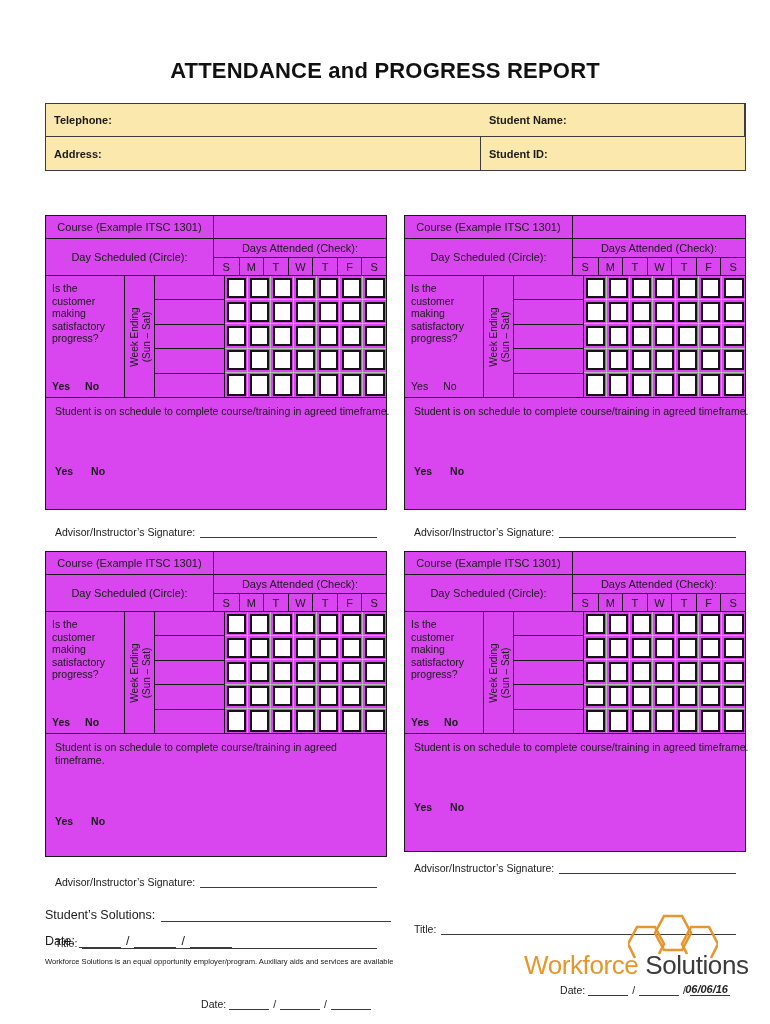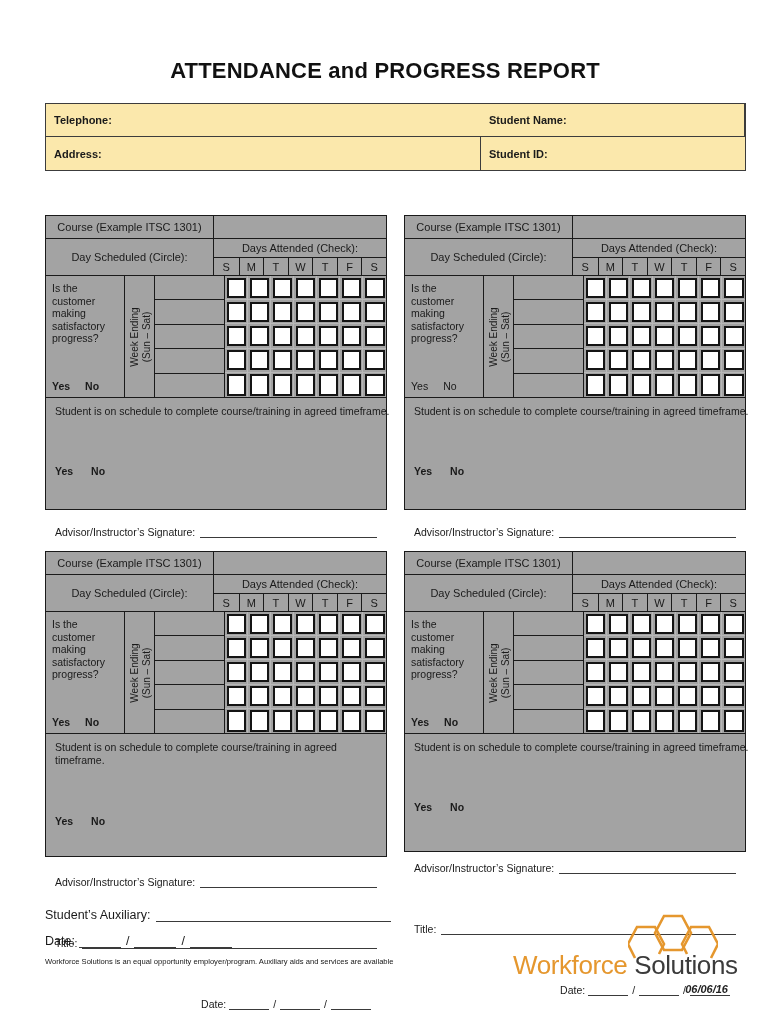--- a/index.html
+++ b/index.html
@@ -12,21 +12,21 @@
   .page-title{position:absolute;top:58px;left:0;right:0;text-align:center;
     font-size:22px;font-weight:bold;letter-spacing:0.2px;color:#111;}
   
   .info-table{position:absolute;left:45px;top:103px;width:699px;height:66px;
     border:1px solid #3c3c3c;background:#FBE8AC;display:grid;
     grid-template-columns:435px 1fr;grid-template-rows:1fr 1fr;}
   .info-cell{display:flex;align-items:center;padding-left:8px;font-size:11px;font-weight:bold;}
   .info-cell.bdr{border-right:1px solid #3c3c3c;}
   .info-cell.bdb{border-bottom:1px solid #3c3c3c;}
   
-  .course-block{position:absolute;border:1px solid #1a1a1a;background:#a3a3a3;
+  .course-block{position:absolute;border:1px solid #1a1a1a;background:#d946ef;
     display:flex;flex-direction:column;font-size:11px;}
   .pos-tl{left:45px;top:215px;width:340px;height:293px;}
   .pos-tr{left:404px;top:215px;width:340px;height:293px;}
   .pos-bl{left:45px;top:551px;width:340px;height:304px;}
   .pos-br{left:404px;top:551px;width:340px;height:299px;}
   .cb-row1{display:flex;height:22px;border-bottom:1px solid #1a1a1a;flex:0 0 auto;}
   .cb-course-cell{width:167px;border-right:1px solid #1a1a1a;display:flex;
     align-items:center;justify-content:center;}
   .cb-course-entry{flex:1;}
   .cb-row2{display:flex;height:36px;border-bottom:1px solid #1a1a1a;flex:0 0 auto;}
@@ -71,21 +71,21 @@
   .f-sig{position:absolute;left:45px;top:907px;width:346px;display:flex;gap:6px;
     font-size:12.5px;align-items:flex-end;}
   .f-sig .uline{height:14px;}
   .f-date{position:absolute;left:45px;top:933px;display:flex;gap:4px;font-size:12.5px;
     align-items:flex-end;}
   .f-date .uline{width:42px;height:14px;}
   .f-disc{position:absolute;left:45px;top:956px;font-size:7.6px;line-height:11.5px;color:#161616;}
   
   .logo{position:absolute;left:513px;top:914px;width:232px;height:84px;}
   .logo-hex{position:absolute;left:115px;top:0;width:90px;height:50px;}
-  .logo-text{position:absolute;left:0;top:36px;font-size:26px;letter-spacing:-0.4px;
+  .logo-text{position:absolute;left:11px;top:36px;font-size:26px;letter-spacing:-0.4px;
     white-space:nowrap;}
   .logo-text .w1{font-weight:400;}
   .logo-text .w2{font-weight:400;}
   .logo-rev{position:absolute;right:17px;top:69px;font-size:11px;font-style:italic;
     font-weight:bold;color:#222;text-align:right;}
 </style>
 </head>
 <body>
 
 <div class="page">
@@ -810,21 +810,21 @@
       <span class="uline d"></span>
       <span class="sep">/</span>
       <span class="uline d"></span>
       <span class="sep">/</span>
       <span class="uline d"></span>
     </div>
   </div>
 </div>
 
   <div class="f-sig">
-    <span>Student’s Auxiliary:</span>
+    <span>Student’s Solutions:</span>
     <span class="uline grow"></span>
   </div>
   <div class="f-date">
     <span>Date:</span>
     <span class="uline"></span>
     <span class="sep">/</span>
     <span class="uline"></span>
     <span class="sep">/</span>
     <span class="uline"></span>
   </div>

